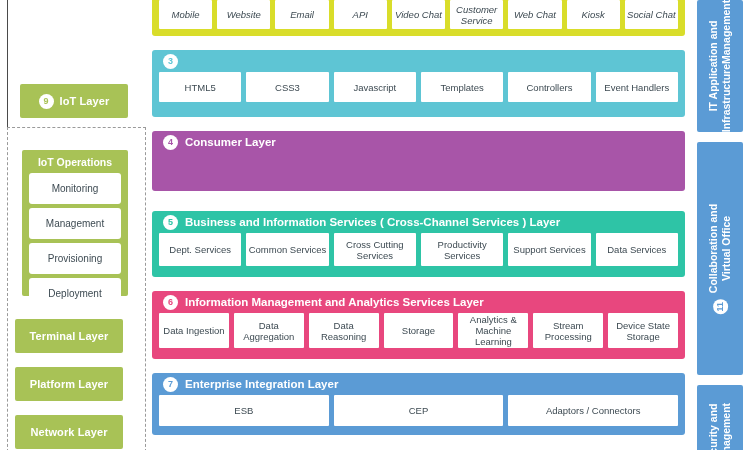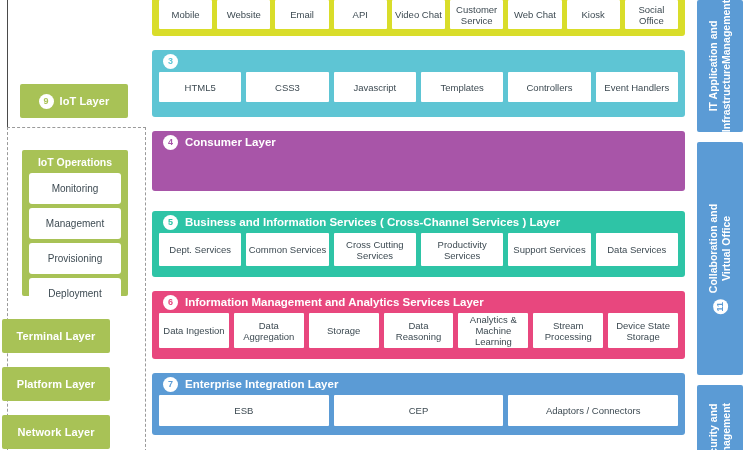--- a/index.html
+++ b/index.html
@@ -83,21 +83,21 @@
     height: 31px;
     margin-bottom: 4px;
     border-radius: 3px;
     display: flex; align-items: center; justify-content: center;
     font-size: 10px; color: #3d4a52;
   }
   .ops-chip:last-child { margin-bottom: 0; }
 
   .left-bar {
     position: absolute;
-    left: 2px;
+    left: 15px;
     width: 108px; height: 34px;
     background: #a8c256;
     border-radius: 2px;
     display: flex; align-items: center; justify-content: center;
   }
   #left-bar-terminal { top: 319px; }
   #left-bar-platform { top: 367px; }
   #left-bar-network  { top: 415px; }
 
   
@@ -132,21 +132,21 @@
     line-height: 11px;
     padding: 2px 1px;
   }
 
   
   #layer-channels {
     top: -10px; height: 46px;
     background: #d9dd2a;
     padding: 10px 7px 7px 7px;
   }
-  #layer-channels .chip { height: 29px; }
+  #layer-channels .chip { height: 29px; font-style: italic; }
 
   
   #layer-cx { top: 50px; height: 67px; background: #5ec5d4; }
   #layer-cx .chip { height: 30px; }
 
   
   #layer-consumer { top: 131px; height: 60px; background: #a855a8; }
   #layer-consumer .chip { height: 30px; }
 
   
@@ -231,21 +231,21 @@
     <div class="layer" id="layer-channels">
       <div class="chip-row">
         <div class="chip">Mobile</div>
         <div class="chip">Website</div>
         <div class="chip">Email</div>
         <div class="chip">API</div>
         <div class="chip">Video Chat</div>
         <div class="chip">Customer Service</div>
         <div class="chip">Web Chat</div>
         <div class="chip">Kiosk</div>
-        <div class="chip">Social Office</div>
+        <div class="chip">Social Chat</div>
       </div>
     </div>
 
     <div class="layer" id="layer-cx">
       <div class="layer-head">
         <span class="badge on-cyan">3</span>
       </div>
       <div class="chip-row">
         <div class="chip">HTML5</div>
         <div class="chip">CSS3</div>
@@ -279,22 +279,22 @@
     </div>
 
     <div class="layer" id="layer-ima">
       <div class="layer-head">
         <span class="badge on-pink">6</span>
         <span class="layer-title">Information Management and Analytics Services Layer</span>
       </div>
       <div class="chip-row">
         <div class="chip">Data Ingestion</div>
         <div class="chip">Data Aggregation</div>
+        <div class="chip">Data Reasoning</div>
         <div class="chip">Storage</div>
-        <div class="chip">Data Reasoning</div>
         <div class="chip">Analytics &amp; Machine Learning</div>
         <div class="chip">Stream Processing</div>
         <div class="chip">Device State Storage</div>
       </div>
     </div>
 
     <div class="layer" id="layer-eil">
       <div class="layer-head">
         <span class="badge on-blue">7</span>
         <span class="layer-title">Enterprise Integration Layer</span>

